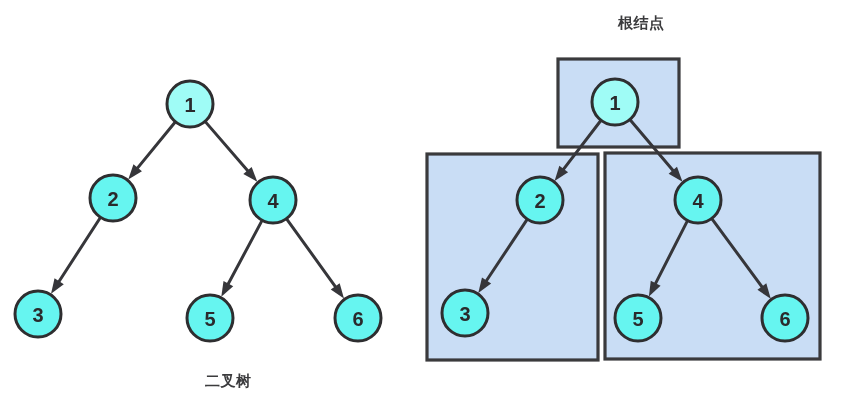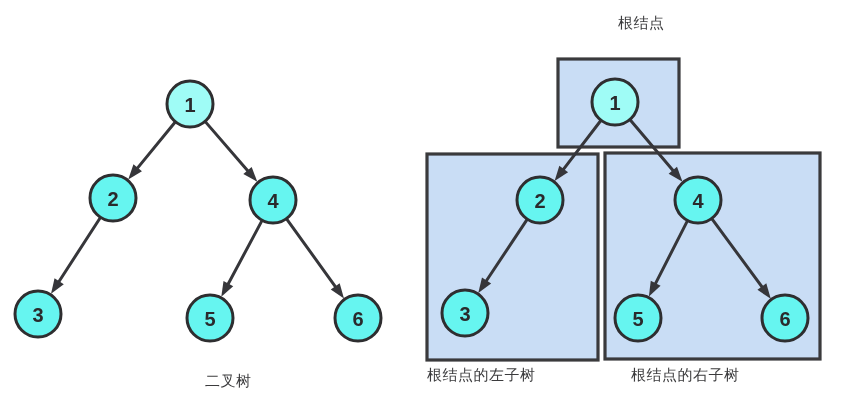--- a/index.html
+++ b/index.html
@@ -52,21 +52,21 @@
     font-size: 20px;
     font-weight: bold;
     fill: #2a2a2c;
     text-anchor: middle;
     dominant-baseline: central;
   }
   .caption {
     position: absolute;
     font-family: "Liberation Sans", "DejaVu Sans", sans-serif;
     font-size: 15px;
-    font-weight: normal;
+    font-weight: bold;
     color: #3b3b3d;
     white-space: nowrap;
     letter-spacing: 0.5px;
   }
 </style>
 </head>
 <body>
 
 <div id="canvas">
 
@@ -152,17 +152,15 @@
           <circle class="node-circle" cx="785" cy="318" r="23"></circle>
           <text class="node-label" x="785" y="319">6</text>
         </g>
       </g>
   </svg>
 
   <div class="caption" id="cap-left-tree" style="left: 205px; top: 372px;">二叉树</div>
 
   <div class="caption" id="cap-root-node" style="left: 618px; top: 14px;">根结点</div>
 
-  <div class="caption" id="cap-left-sub" style="left: 427px; top: 366px;">根结点的左子树</div>
 
-  <div class="caption" id="cap-right-sub" style="left: 631px; top: 366px;">根结点的右子树</div>
 
 </div>
 
 </body></html>

